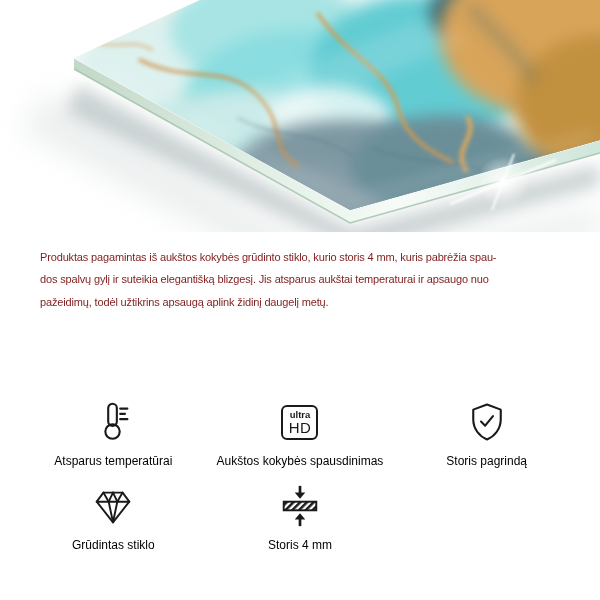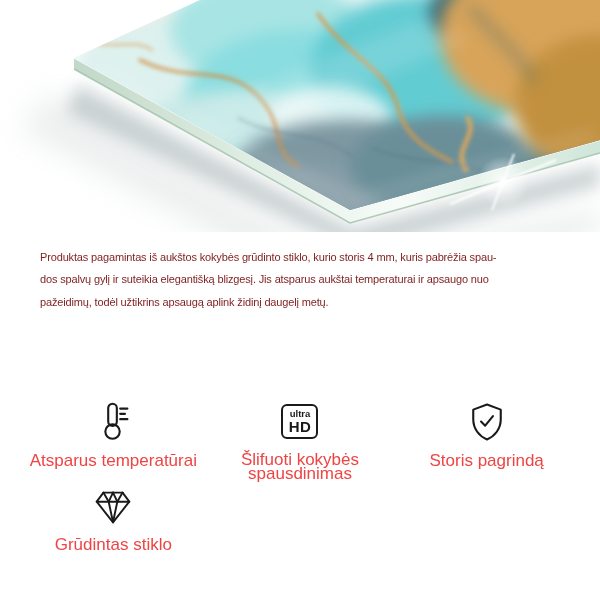--- a/index.html
+++ b/index.html
@@ -34,30 +34,30 @@
     white-space:pre;
   }
 
   
   .features {
     position:absolute; left:20px; top:397px; width:560px;
     display:grid; grid-template-columns:repeat(3,1fr); grid-auto-rows:84px;
   }
   .feature { display:flex; flex-direction:column; align-items:center; padding-top:2px; }
   .icon-box { height:46px; display:flex; align-items:center; justify-content:center; }
-  .feature .label { margin-top:9px; font-size:17px; line-height:14px; color:#ef4444; text-align:center; }
+  .feature .label { margin-top:9px; font-size:12px; line-height:14px; color:#000000; text-align:center; }
 
   .uhd {
     width:37px; height:35px; box-sizing:border-box;
     border:2.6px solid #1a1a1a; border-radius:6px;
     display:flex; flex-direction:column; align-items:center; justify-content:center;
     color:#1a1a1a;
   }
   .uhd .t1 { font-size:9.5px; font-weight:700; line-height:10px; letter-spacing:0; }
-  .uhd .t2 { font-size:15px; font-weight:700; line-height:15px; letter-spacing:0.3px; }
+  .uhd .t2 { font-size:15px; font-weight:400; line-height:15px; letter-spacing:0.3px; }
 </style>
 </head>
 <body>
 
 <div class="page">
 
   <div class="hero">
     <svg width="600" height="232" viewBox="0 0 600 232">
       <defs>
         <filter id="fB" x="-60%" y="-60%" width="220%" height="220%">
@@ -161,21 +161,21 @@
       <div class="label">Atsparus temperatūrai</div>
     </div>
 
     <div class="feature">
       <div class="icon-box">
         <div class="uhd">
           <div class="t1">ultra</div>
           <div class="t2">HD</div>
         </div>
       </div>
-      <div class="label">Šlifuoti kokybės spausdinimas</div>
+      <div class="label">Aukštos kokybės spausdinimas</div>
     </div>
 
     <div class="feature">
       <div class="icon-box">
         <svg width="44" height="44" viewBox="0 0 48 48" fill="none" stroke="#1a1a1a" stroke-width="2.3" stroke-linecap="round" stroke-linejoin="round">
           <path d="M24 5 L39 10.5 V21 C39 31.5 32.5 39.5 24 43 C15.5 39.5 9 31.5 9 21 V10.5 Z"></path>
           <path d="M17.5 23.5 L22 28 L30.5 17.5"></path>
         </svg>
       </div>
       <div class="label">Storis pagrindą</div>
@@ -189,15 +189,33 @@
           <path d="M14 10 L19.5 19.5 L24 41"></path>
           <path d="M34 10 L28.5 19.5 L24 41"></path>
           <path d="M24 10 L19.5 19.5"></path>
           <path d="M24 10 L28.5 19.5"></path>
         </svg>
       </div>
       <div class="label">Grūdintas stiklo</div>
     </div>
 
 
+    <div class="feature">
+      <div class="icon-box">
+        <svg width="46" height="46" viewBox="0 0 48 48">
+          <defs>
+            <pattern id="hatchPat" width="5" height="5" patternUnits="userSpaceOnUse" patternTransform="rotate(45)">
+              <rect width="5" height="5" fill="#ffffff"></rect>
+              <rect width="2.6" height="5" fill="#1a1a1a"></rect>
+            </pattern>
+          </defs>
+          <rect x="7" y="19.5" width="34" height="9" fill="url(#hatchPat)" stroke="#1a1a1a" stroke-width="2"></rect>
+          <line x1="24" y1="3" x2="24" y2="10.5" stroke="#1a1a1a" stroke-width="2.8"></line>
+          <polygon points="18.5,10 29.5,10 24,16.5" fill="#1a1a1a"></polygon>
+          <line x1="24" y1="45" x2="24" y2="37.5" stroke="#1a1a1a" stroke-width="2.8"></line>
+          <polygon points="18.5,38 29.5,38 24,31.5" fill="#1a1a1a"></polygon>
+        </svg>
+      </div>
+      <div class="label">Storis 4 mm</div>
+    </div>
 
   </div>
 </div>
 
 </body></html>

